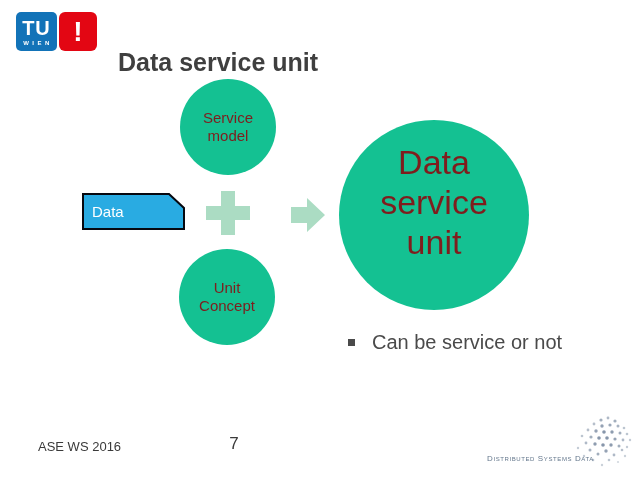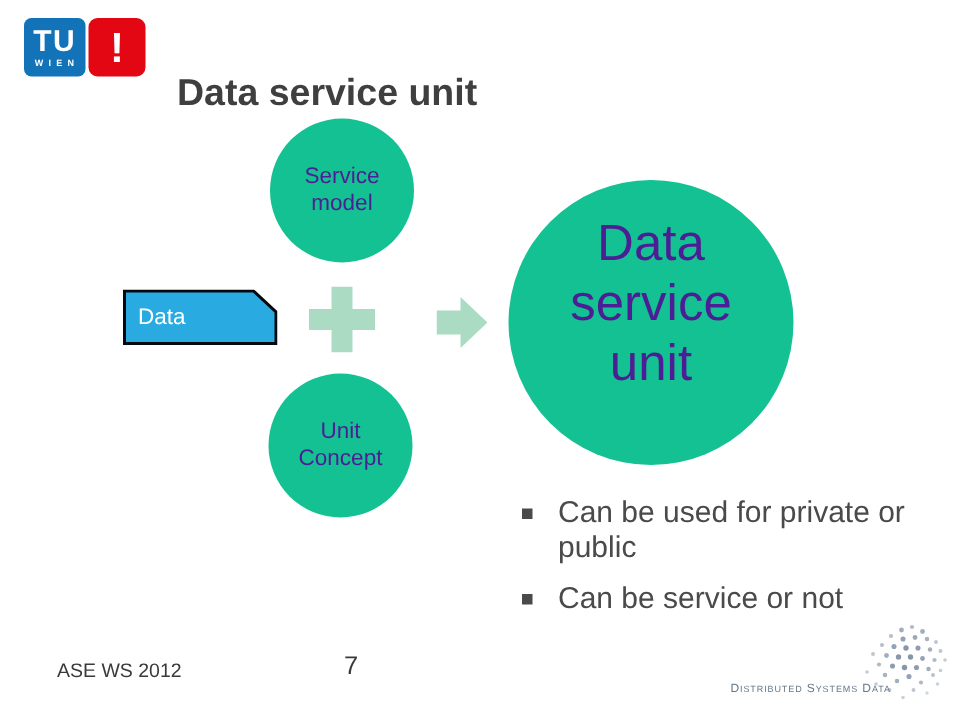--- a/index.html
+++ b/index.html
@@ -11,21 +11,21 @@
   .tu-logo{position:absolute;left:16px;top:12px;display:flex;gap:2px;}
   .tu-box{width:41px;height:39px;background:#1273b8;border-radius:5px;
     display:flex;flex-direction:column;align-items:center;justify-content:center;color:#fff;}
   .tu-box .tu{font-size:20px;font-weight:bold;line-height:20px;letter-spacing:1px;}
   .tu-box .wien{font-size:6px;font-weight:bold;letter-spacing:3.5px;margin-top:2px;margin-left:3px;}
   .excl-box{width:38px;height:39px;background:#e30613;border-radius:6px;
     display:flex;align-items:center;justify-content:center;color:#fff;
     font-size:28px;font-weight:bold;}
   .page-title{position:absolute;left:118px;top:31px;font-size:25px;font-weight:bold;color:#3f3f3f;}
   
-  .circle{position:absolute;border-radius:50%;background:#14c192;color:#4c1d95;
+  .circle{position:absolute;border-radius:50%;background:#14c192;color:#7f1d1d;
     display:flex;align-items:center;justify-content:center;text-align:center;}
   .preline{white-space:pre-line;}
   .circle.small{width:96px;height:96px;font-size:15px;line-height:1.22;}
   .circle-service{left:180px;top:79px;}
   .circle-unit{left:179px;top:249px;}
   .circle.big{left:339px;top:120px;width:190px;height:190px;
     font-size:34px;line-height:1.17;padding-bottom:0;}
   .circle.big .biglabel{margin-top:-24px;}
   .data-card{position:absolute;left:82px;top:193px;width:103px;height:37px;}
   .data-card svg{position:absolute;left:0;top:0;}
@@ -95,29 +95,25 @@
 
   <div class="circle big">
     <span class="preline biglabel">Data
 service
 unit</span>
   </div>
 
   <ul class="bullets">
     <li>
       <span class="sq"></span>
-      <span>Can be used for private or public</span>
-    </li>
-    <li>
-      <span class="sq"></span>
       <span>Can be service or not</span>
     </li>
   </ul>
 
-  <div class="footer-left">ASE WS 2012</div>
+  <div class="footer-left">ASE WS 2016</div>
   <div class="page-number">7</div>
 
   <div class="dsg">
     <span class="dsg-text">Distributed Systems Data</span>
     <svg class="dots" width="65" height="60" viewBox="0 0 65 60">
       <g fill="#7a8ba1">
         <circle cx="33" cy="8" r="1.6" opacity="0.7"></circle>
           <circle cx="40" cy="6" r="1.4" opacity="0.6"></circle>
         <circle cx="47" cy="9" r="1.6" opacity="0.7"></circle>
           <circle cx="26" cy="12" r="1.4" opacity="0.55"></circle>

